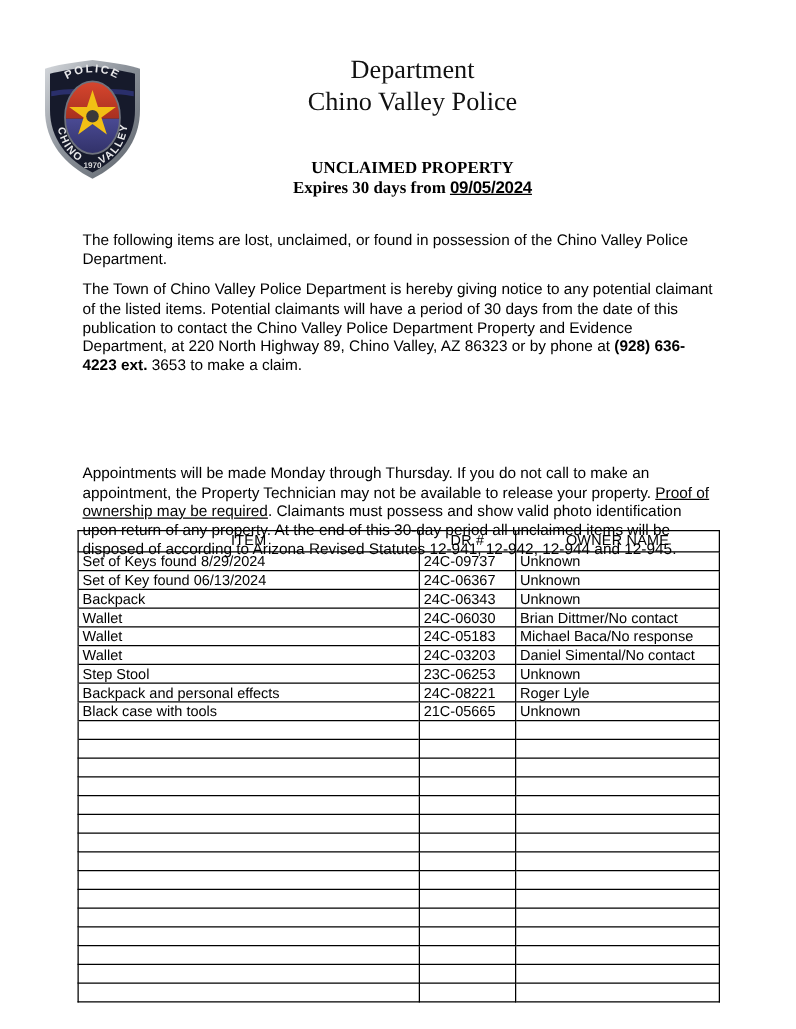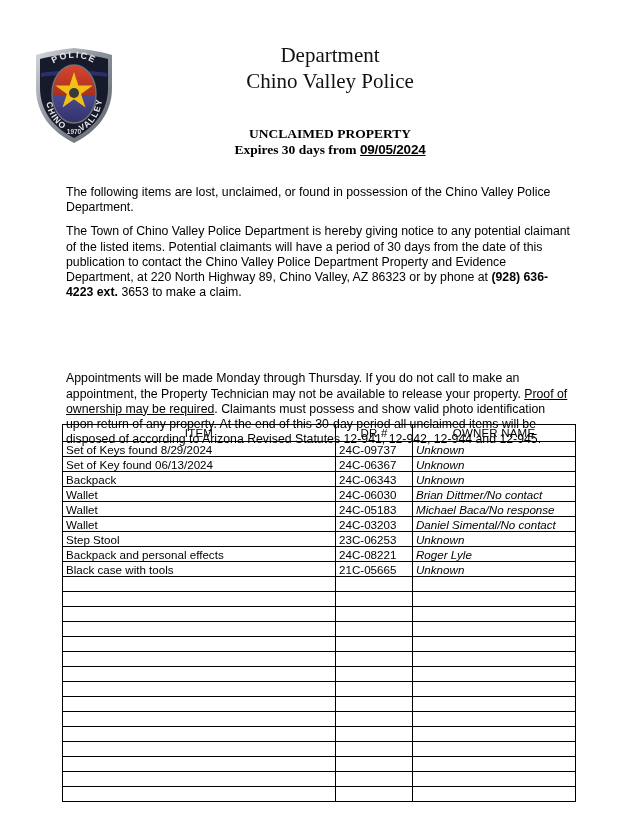--- a/index.html
+++ b/index.html
@@ -117,21 +117,21 @@
   }
   .tbl td.owner {
     font-size: 11.6px;
     padding-left: 3px;
   }
   .tbl tr.empty td { height: 14px; }
   .tbl tr.empty td.item { border-bottom: 1px solid #000000; }
   .tbl tr.first-empty td.item { border-bottom: 1px dashed #8a8a8a; }
 
   .tbl tr td:first-child { border-left: 1px solid #000; margin-left: 44px; }
-  .tbl tr td:last-child  { border-right: 1px solid #000; font-style: italic; }
+  .tbl tr td:last-child  { border-right: 1px solid #000; }
 
   
   .badge-svg { display: block; }
 </style>
 </head>
 <body>
 
 <div class="header">
 
   <div class="badge-wrap">

